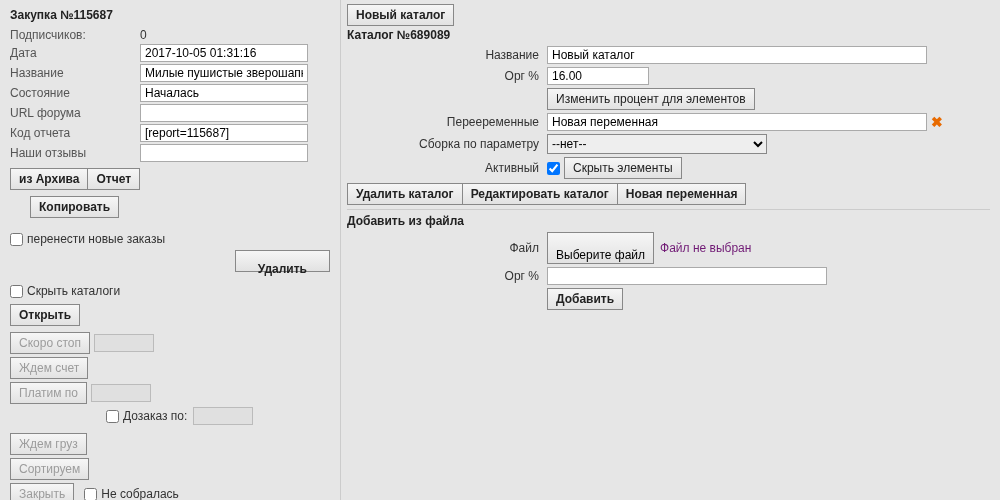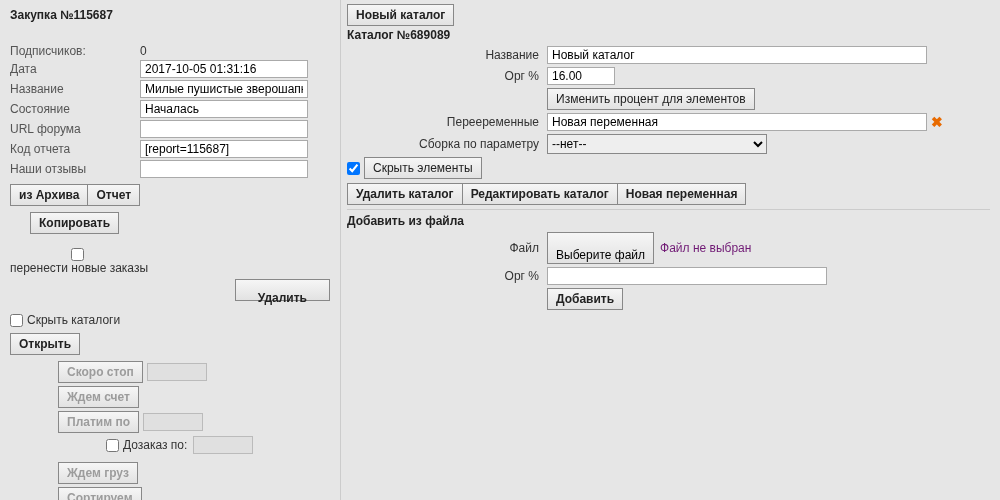--- a/index.html
+++ b/index.html
@@ -12,21 +12,21 @@
     height: 500px;
     overflow: hidden;
   }
   .container { display: flex; }
   .left-col { width: 340px; padding: 8px 10px; }
   .right-col { flex: 1; padding: 4px 10px 8px 6px; border-left: 1px solid #ccc; }
   .title {
     font-weight: bold;
     color: #222;
     font-size: 12px;
-    margin-bottom: 22px;
+    margin-bottom: 6px;
   }
   .subtitle {
     font-weight: bold;
     color: #222;
     margin: 2px 0 4px 0;
   }
   .form-row {
     display: flex;
     align-items: center;
     margin-bottom: 2px;
@@ -45,21 +45,21 @@
     padding: 8px 4px;
     font-family: inherit;
     font-size: 12px;
     border: 1px solid #aaa;
     background: #fff;
   }
   input[type=text].field-wide {
     width: 380px;
   }
   input[type=text].field-short {
-    width: 68px;
+    width: 102px;
   }
   input[type=text].field-gray {
     background: #e0e0e0;
     border: 1px solid #bbb;
     width: 60px;
     height: 18px;
   }
   .btn {
     background: linear-gradient(#f6f6f6, #e2e2e2);
     border: 1px solid #888;
@@ -69,22 +69,21 @@
     color: #222;
     cursor: pointer;
     font-weight: bold;
     height: 22px;
     line-height: 16px;
   }
   .btn.normal { font-weight: normal; }
   .btn.disabled {
     color: #9c9c9c;
     cursor: default;
-    font-weight: bold;
-    margin-left: 48px;
+    font-weight: normal;
   }
   .btn-row { margin: 6px 0; }
   .btn-row .btn { margin-right: -1px; display: inline-block; }
   .btn-group-inline .btn { margin-right: -1px; }
   select.sel {
     width: 220px;
     height: 20px;
     font-family: inherit;
     font-size: 12px;
     border: 1px solid #888;
@@ -174,21 +173,21 @@
     <div class="btn-row btn-group-inline">
       <button class="btn">из Архива</button><button class="btn">Отчет</button>
     </div>
 
     <div class="btn-row" style="margin-left:20px;">
       <button class="btn">Копировать</button>
     </div>
 
     <div class="spacer"></div>
     <div class="form-row" style="justify-content:space-between;">
-      <label style="display:flex;align-items:center;flex-direction:column;">
+      <label style="display:flex;align-items:center;">
         <input type="checkbox" class="chk" style="">
         <span>перенести новые заказы</span>
       </label>
     </div>
     <div style="text-align:right; margin-top:4px;">
       <button class="btn" style="padding:10px 22px;">Удалить</button>
     </div>
 
     <div class="spacer"></div>
     <label style="display:flex;align-items:center;">
@@ -261,20 +260,21 @@
     </div>
     <div class="right-form-row">
       <div class="rlbl">Сборка по параметру</div>
       <div class="rval">
         <select class="sel">
           <option>--нет--</option>
         </select>
       </div>
     </div>
     <div class="right-form-row">
+      <div class="rlbl">Активный</div>
       <div class="rval">
         <input type="checkbox" class="chk" checked="" style="">
         <button class="btn normal">Скрыть элементы</button>
       </div>
     </div>
 
     <div class="btn-group-inline" style="margin-top:4px;">
       <button class="btn">Удалить каталог</button><button class="btn">Редактировать каталог</button><button class="btn">Новая переменная</button>
     </div>
 

